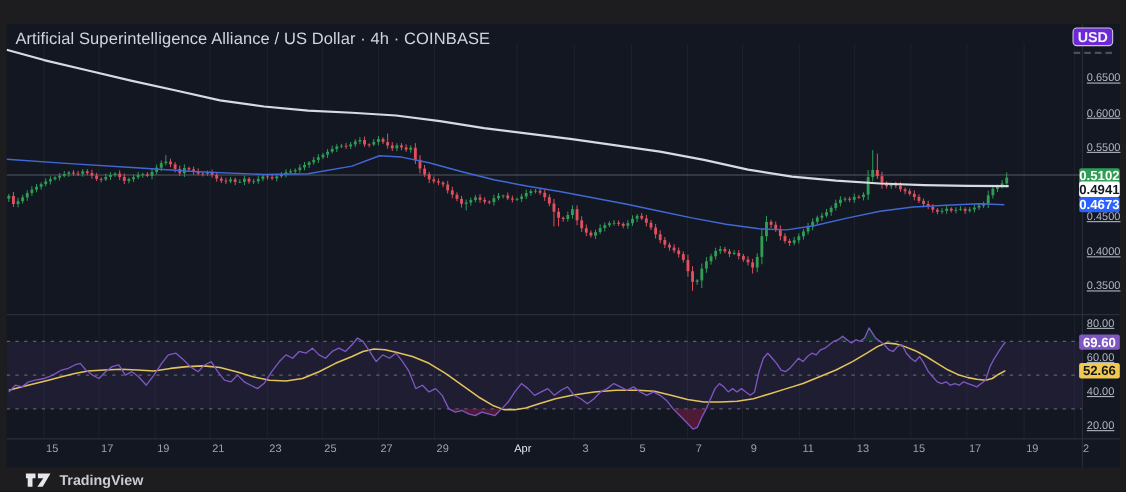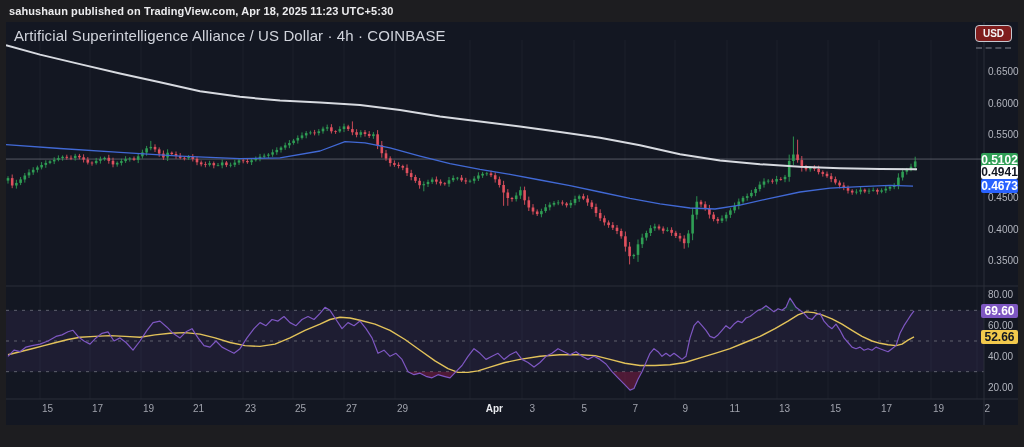--- a/index.html
+++ b/index.html
@@ -3,41 +3,38 @@
 <meta charset="utf-8">
 <style>
   html,body{margin:0;padding:0;background:#101013;}
   *{box-sizing:border-box;font-family:"Liberation Sans",sans-serif;}
   .screen{position:relative;width:1024px;height:447px;background:#1d1d20;overflow:hidden;}
   .top-bar{position:absolute;left:0;top:0;width:1024px;height:22px;background:#1d1d20;
     color:#ececee;font-size:11px;font-weight:700;line-height:22px;padding-left:9px;
     white-space:nowrap;letter-spacing:.1px;}
   .widget{position:absolute;left:6px;top:22px;width:1012px;height:403px;background:#131722;}
   .chart-title{position:absolute;left:8px;top:5px;font-size:15px;color:#d1d4dc;z-index:6;letter-spacing:.1px;}
-  .usd-button{position:absolute;right:6px;top:3px;width:37px;height:17px;background:#7f1d1d;
-    border:1px solid #c6c9d0;border-radius:4px;color:#f4f5f7;font-size:10px;font-weight:700;
+  .usd-button{position:absolute;right:6px;top:3px;width:37px;height:17px;background:#6d28d9;
+    border:1px solid #c6c9d0;border-radius:4px;color:#f4f5f7;font-size:13px;font-weight:700;
     text-align:center;line-height:15px;z-index:6;cursor:pointer;}
   .scale-dashes{position:absolute;right:7px;top:25px;width:35px;height:0;
     border-top:2px dashed #4b4f5a;z-index:6;}
-  .ax-label{position:absolute;font-size:10px;color:#b2b5be;white-space:nowrap;z-index:4;}
+  .ax-label{position:absolute;font-size:10px;color:#b2b5be;white-space:nowrap;z-index:4;text-decoration:underline;}
   .time-label{position:absolute;font-size:10px;color:#a0a3ad;text-align:right;width:26px;z-index:4;}
-  .time-label.bold{color:#e8eaee;font-weight:700;margin-left:20px;}
+  .time-label.bold{color:#e8eaee;font-weight:400;}
   .badge{position:absolute;width:37px;height:14px;border-radius:2px;font-size:12px;font-weight:700;
     text-align:center;line-height:14px;z-index:5;}
   .bottom-bar{position:absolute;left:0;top:425px;width:1024px;height:22px;background:#1d1d20;
     display:flex;align-items:center;padding-left:23px;gap:7px;color:#cbccd0;
     font-size:13px;font-weight:700;}
 </style>
 </head>
 <body>
 
 <div class="screen">
-  <div class="top-bar">
-    <span>sahushaun published on TradingView.com, Apr 18, 2025 11:23 UTC+5:30</span>
-  </div>
 
   <div class="widget" id="widget">
     <div class="chart-title">Artificial Superintelligence Alliance / US Dollar · 4h · COINBASE</div>
     <div class="usd-button">USD</div>
     <div class="scale-dashes"></div>
     <svg id="chart-svg" width="1012" height="403" viewBox="0 0 1012 403">
         <line x1="34" y1="18" x2="34" y2="377" stroke="rgba(255,255,255,0.045)" stroke-width="1"></line>
         <line x1="84" y1="18" x2="84" y2="377" stroke="rgba(255,255,255,0.045)" stroke-width="1"></line>
         <line x1="135" y1="18" x2="135" y2="377" stroke="rgba(255,255,255,0.045)" stroke-width="1"></line>
         <line x1="185" y1="18" x2="185" y2="377" stroke="rgba(255,255,255,0.045)" stroke-width="1"></line>
@@ -506,13 +503,20 @@
         <path d="M771.0 287.6 L772.0 286.8 L773.0 287.2 L774.0 287.6 L775.0 287.9L775.0 288.3L771.0 288.3Z" fill="rgba(46,160,120,0.18)" stroke="none"></path>
         <path d="M777.0 287.6 L778.0 286.8 L779.0 286.0 L780.0 285.3 L781.0 283.0 L782.0 280.7 L783.0 278.4 L784.0 276.1 L785.0 277.6 L786.0 279.1 L787.0 280.7 L788.0 282.2 L789.0 283.7 L790.0 285.3 L791.0 286.0 L792.0 286.8 L793.0 287.6L793.0 288.3L777.0 288.3Z" fill="rgba(46,160,120,0.18)" stroke="none"></path>
         <path d="M2.0 332.8 L14.0 329.7 L26.0 326.7 L38.0 323.6 L50.0 320.5 L62.0 317.5 L74.0 315.2 L89.0 314.4 L104.0 313.6 L119.0 314.4 L134.0 315.2 L149.0 312.9 L164.0 311.3 L179.0 310.6 L194.0 312.1 L209.0 315.9 L224.0 320.5 L239.0 323.6 L254.0 324.4 L269.0 322.1 L284.0 315.9 L299.0 308.3 L314.0 302.1 L324.0 297.5 L334.0 295.2 L344.0 296.0 L354.0 298.3 L369.0 302.1 L384.0 308.3 L399.0 317.5 L414.0 328.2 L429.0 338.9 L442.0 346.6 L452.0 350.4 L462.0 350.4 L472.0 348.9 L484.0 345.1 L499.0 340.5 L514.0 337.4 L534.0 334.3 L554.0 332.8 L574.0 332.8 L589.0 333.6 L604.0 337.4 L619.0 341.2 L634.0 343.5 L649.0 343.5 L664.0 342.8 L679.0 340.5 L694.0 335.9 L709.0 331.3 L724.0 326.7 L739.0 320.5 L754.0 314.4 L769.0 306.7 L782.0 299.1 L792.0 292.9 L800.0 289.9 L808.0 290.6 L816.0 292.9 L826.0 296.8 L836.0 302.1 L846.0 308.3 L856.0 314.4 L866.0 319.0 L874.0 321.3 L882.0 322.8 L890.0 323.6 L896.0 322.1 L902.0 318.2 L908.0 314.9" fill="none" stroke="#e2c25a" stroke-width="1.4" stroke-linejoin="round"></path>
         <path d="M2.0 334.3 L8.0 328.2 L14.0 329.7 L20.0 325.1 L26.0 323.6 L34.0 322.1 L42.0 319.0 L50.0 314.4 L56.0 312.9 L62.0 309.8 L67.0 308.3 L72.0 314.4 L78.0 319.0 L84.0 322.1 L90.0 315.9 L96.0 311.3 L102.0 309.8 L108.0 319.0 L114.0 315.9 L120.0 320.5 L127.0 328.2 L134.0 319.0 L141.0 308.3 L147.0 300.6 L154.0 299.1 L161.0 305.2 L167.0 311.3 L174.0 315.9 L180.0 309.8 L186.0 306.7 L192.0 315.9 L198.0 323.6 L204.0 325.1 L210.0 319.0 L216.0 325.1 L222.0 328.2 L228.0 331.3 L234.0 326.7 L241.0 315.9 L248.0 306.7 L254.0 300.6 L260.0 303.7 L266.0 297.5 L272.0 299.1 L278.0 294.5 L284.0 300.6 L290.0 303.7 L296.0 297.5 L302.0 294.5 L308.0 297.5 L314.0 291.4 L319.0 285.3 L324.0 288.3 L330.0 297.5 L336.0 306.7 L342.0 300.6 L348.0 303.7 L354.0 299.1 L360.0 306.7 L366.0 315.9 L372.0 331.3 L378.0 328.2 L384.0 334.3 L390.0 331.3 L396.0 337.4 L402.0 349.7 L408.0 352.7 L414.0 351.2 L420.0 354.3 L426.0 355.8 L432.0 352.7 L438.0 354.3 L444.0 355.8 L450.0 349.7 L456.0 343.5 L462.0 334.3 L468.0 326.7 L474.0 331.3 L480.0 337.4 L486.0 334.3 L492.0 331.3 L498.0 337.4 L504.0 332.8 L510.0 329.7 L516.0 337.4 L522.0 340.5 L528.0 345.1 L534.0 340.5 L540.0 334.3 L546.0 331.3 L552.0 326.7 L558.0 329.7 L564.0 332.8 L570.0 329.7 L576.0 334.3 L582.0 337.4 L588.0 334.3 L594.0 337.4 L600.0 342.0 L606.0 349.7 L612.0 355.8 L618.0 361.9 L624.0 368.1 L628.0 366.5 L632.0 357.3 L636.0 349.7 L640.0 340.5 L644.0 331.3 L648.0 326.7 L652.0 329.7 L656.0 334.3 L660.0 331.3 L664.0 334.3 L668.0 331.3 L672.0 334.3 L676.0 337.4 L680.0 334.3 L684.0 315.9 L688.0 303.7 L692.0 299.1 L696.0 303.7 L700.0 308.3 L704.0 314.4 L708.0 315.9 L712.0 312.9 L716.0 308.3 L720.0 303.7 L724.0 306.7 L728.0 302.1 L732.0 299.1 L736.0 300.6 L740.0 296.0 L744.0 294.5 L748.0 291.4 L752.0 288.3 L756.0 286.8 L760.0 283.7 L764.0 286.8 L768.0 289.9 L772.0 286.8 L776.0 288.3 L780.0 285.3 L784.0 276.1 L787.0 280.7 L790.0 285.3 L794.0 288.3 L798.0 291.4 L802.0 296.0 L806.0 297.5 L810.0 292.9 L814.0 291.4 L818.0 299.1 L822.0 303.7 L826.0 306.7 L830.0 302.1 L834.0 308.3 L838.0 315.9 L842.0 320.5 L846.0 325.1 L850.0 326.7 L854.0 325.1 L858.0 328.2 L862.0 326.7 L866.0 328.2 L870.0 325.1 L874.0 326.7 L878.0 328.2 L882.0 329.7 L886.0 326.7 L890.0 323.6 L894.0 311.3 L898.0 303.7 L902.0 297.5 L905.0 292.9 L908.0 288.9" fill="none" stroke="#7e57c2" stroke-width="1.2" stroke-linejoin="round"></path>
         <line x1="0" y1="264" x2="1012" y2="264" stroke="#2a2e39" stroke-width="1"></line>
         <line x1="0" y1="377" x2="1012" y2="377" stroke="#2a2e39" stroke-width="1"></line>
         <line x1="978" y1="0" x2="978" y2="403" stroke="#2a2e39" stroke-width="1"></line>
       </svg>
   <div class="ax-label" style="left: 982px; top: 44px;">0.6500</div><div class="ax-label" style="left: 982px; top: 76px;">0.6000</div><div class="ax-label" style="left: 982px; top: 107px;">0.5500</div><div class="ax-label" style="left: 982px; top: 170px;">0.4500</div><div class="ax-label" style="left: 982px; top: 202px;">0.4000</div><div class="ax-label" style="left: 982px; top: 233px;">0.3500</div><div class="ax-label" style="left: 982px; top: 267px;">80.00</div><div class="ax-label" style="left: 982px; top: 298px;">60.00</div><div class="ax-label" style="left: 982px; top: 329px;">40.00</div><div class="ax-label" style="left: 982px; top: 360px;">20.00</div><div class="time-label" style="left: 21px; top: 381px;">15</div><div class="time-label" style="left: 71px; top: 381px;">17</div><div class="time-label" style="left: 122px; top: 381px;">19</div><div class="time-label" style="left: 172px; top: 381px;">21</div><div class="time-label" style="left: 224px; top: 381px;">23</div><div class="time-label" style="left: 274px; top: 381px;">25</div><div class="time-label" style="left: 325px; top: 381px;">27</div><div class="time-label" style="left: 376px; top: 381px;">29</div><div class="time-label bold" style="left: 451px; top: 381px;">Apr</div><div class="time-label" style="left: 503px; top: 381px;">3</div><div class="time-label" style="left: 555px; top: 381px;">5</div><div class="time-label" style="left: 606px; top: 381px;">7</div><div class="time-label" style="left: 656px; top: 381px;">9</div><div class="time-label" style="left: 708px; top: 381px;">11</div><div class="time-label" style="left: 758px; top: 381px;">13</div><div class="time-label" style="left: 809px; top: 381px;">15</div><div class="time-label" style="left: 860px; top: 381px;">17</div><div class="time-label" style="left: 912px; top: 381px;">19</div><div class="time-label" style="left: 958px; top: 381px;">2</div><div class="badge" style="left: 975px; top: 131px; background: rgb(47, 158, 85); color: rgb(255, 255, 255);">0.5102</div><div class="badge" style="left: 975px; top: 143px; background: rgb(255, 255, 255); color: rgb(19, 23, 34);">0.4941</div><div class="badge" style="left: 975px; top: 157px; background: rgb(41, 98, 255); color: rgb(255, 255, 255);">0.4673</div><div class="badge" style="left: 975px; top: 282px; background: rgb(126, 87, 194); color: rgb(255, 255, 255);">69.60</div><div class="badge" style="left: 975px; top: 308px; background: rgb(242, 201, 76); color: rgb(19, 23, 34);">52.66</div></div>
 
+  <div class="bottom-bar">
+    <svg width="24" height="17" viewBox="0 0 44 28">
+      <path d="M1 3 h16 v8 h-5 v14 h-8 v-14 h-3 z" fill="#e6e7ea"></path>
+      <path d="M21 3 h21 l-13 22 h-9 l10 -14 h-9 z" fill="#e6e7ea"></path>
+    </svg>
+    <span>TradingView</span>
+  </div>
 </div>
 
 </body></html>

